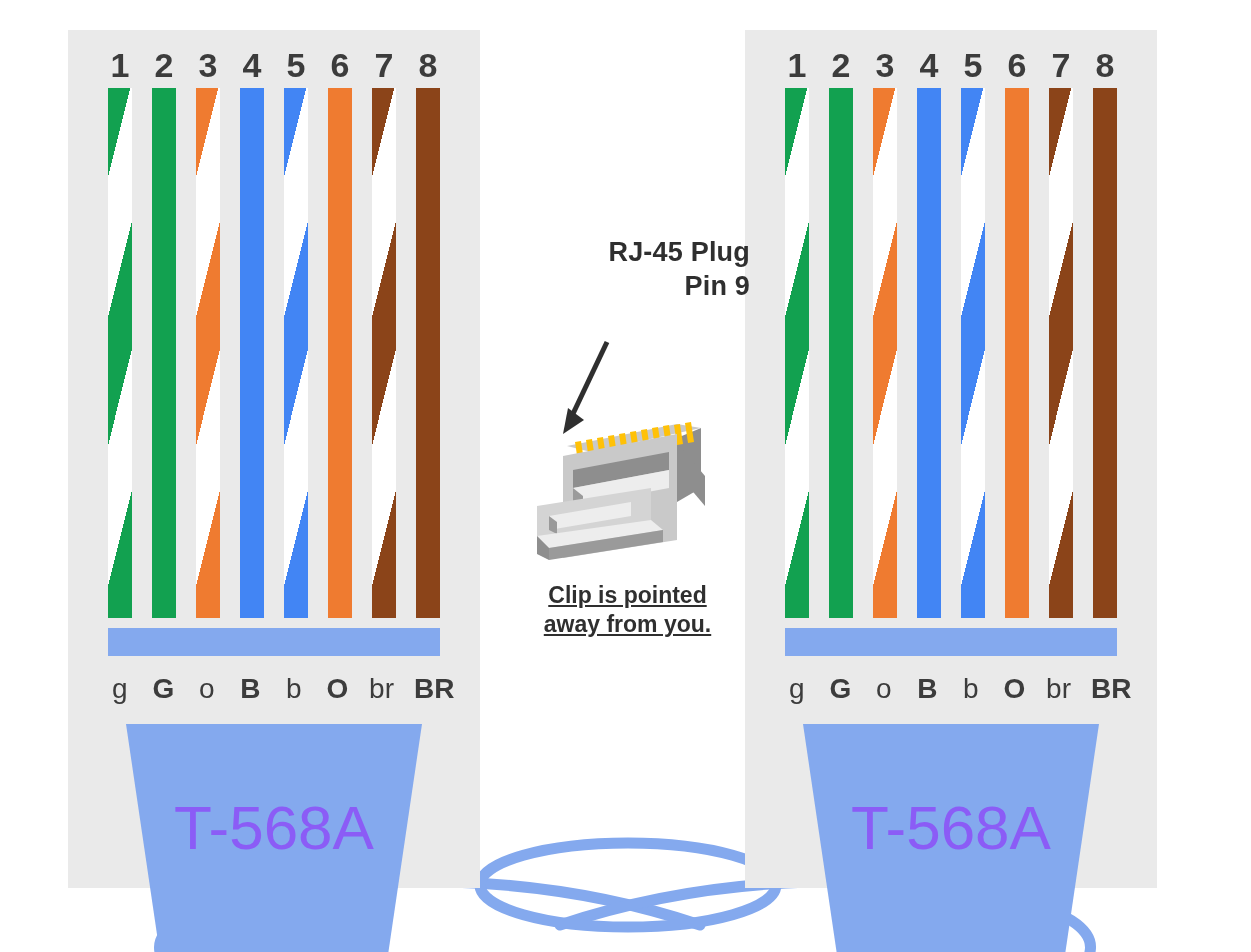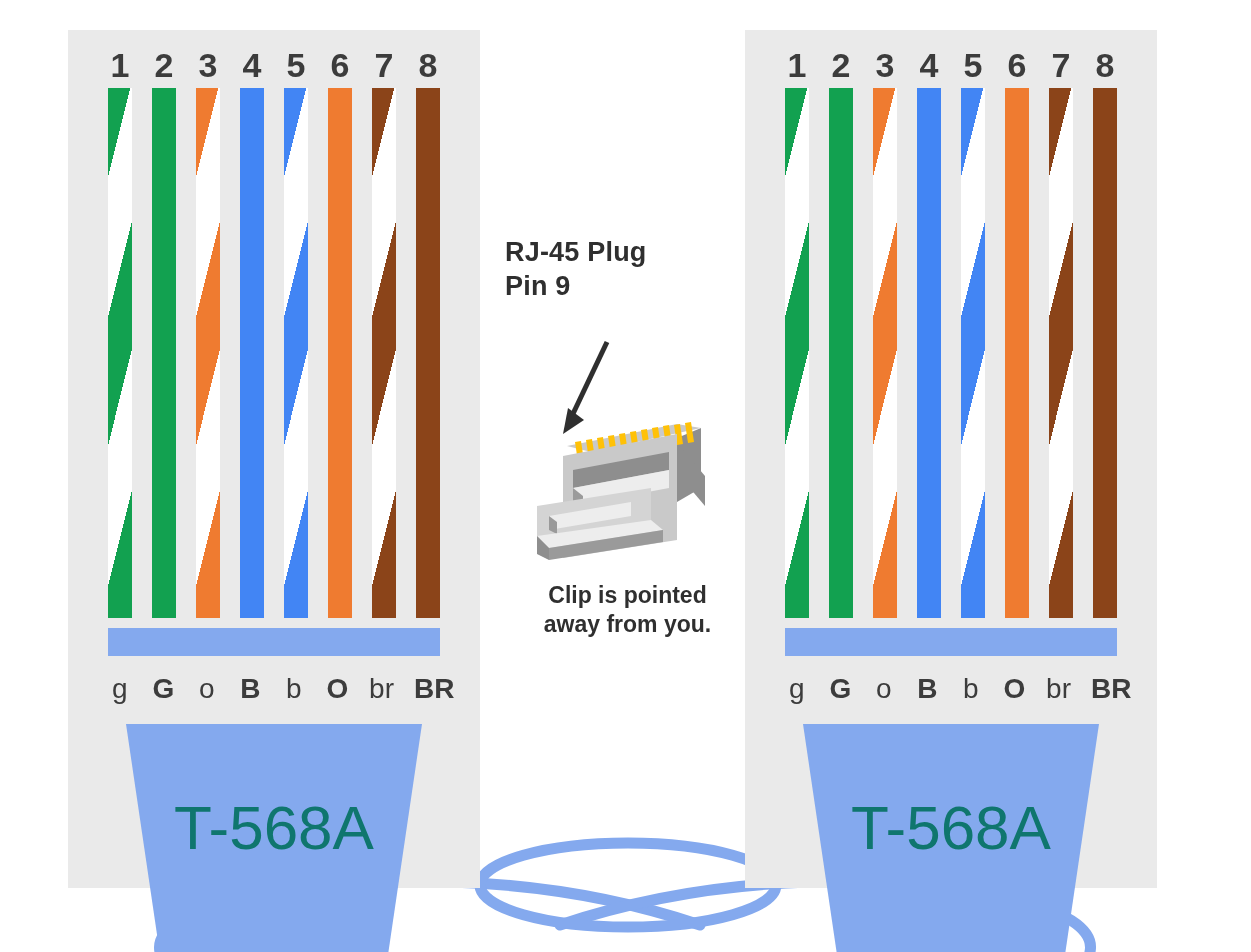--- a/index.html
+++ b/index.html
@@ -85,43 +85,44 @@
   .wlabel.bold{font-weight:bold;}
 
   
   .std-wrap{
     position:absolute;left:14px;top:694px;
     width:384px;height:258px;
   }
   .std-name{
     position:absolute;left:0;top:68px;width:384px;
     text-align:center;
-    font-size:62px;font-weight:normal;color:#0f766e;
+    font-size:62px;font-weight:normal;color:#8b5cf6;
     z-index:2;
   }
 
   
   .center{
     position:absolute;left:505px;top:235px;
     width:245px;height:420px;
     z-index:3;
   }
   .plug-title{
     position:absolute;left:0;top:0;width:245px;
-    text-align:left;
+    text-align:right;
     font-size:27px;font-weight:bold;color:#2f2f2f;
     line-height:34px;
     letter-spacing:0.2px;
   }
   .plug-art{position:absolute;left:0;top:95px;width:245px;height:230px;}
   .plug-caption{
     position:absolute;left:-5px;top:346px;width:255px;
     text-align:center;
     font-size:23px;font-weight:bold;color:#2f2f2f;
     line-height:29px;
+    text-decoration:underline;
   }
 </style>
 </head>
 <body>
 
 <div class="stage">
 
   <svg class="cable-layer" viewBox="0 0 1251 952" width="1251" height="952">
     <g fill="none" stroke="#84a9ee" stroke-width="11" stroke-linecap="round">
       <path d="M 160 952 C 150 905 300 878 450 882 C 560 885 640 905 700 925"></path>

